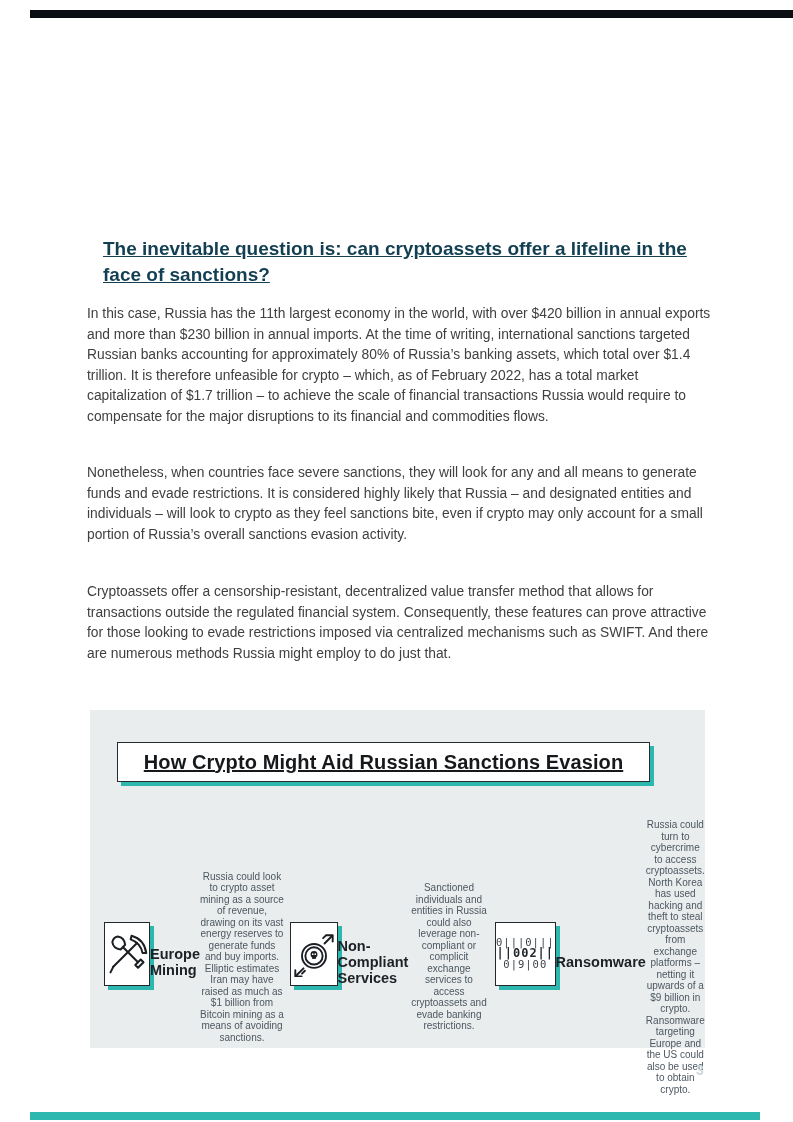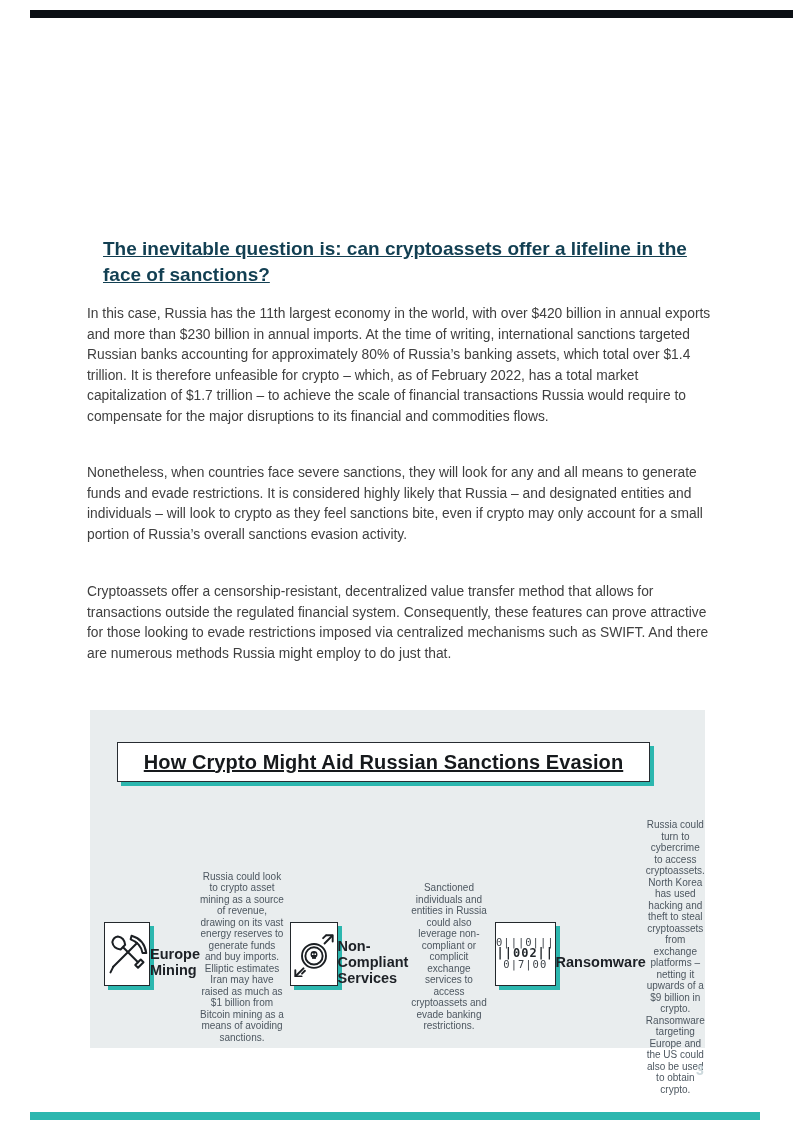--- a/index.html
+++ b/index.html
@@ -148,21 +148,21 @@
         </div>
         <div class="col-title">Non-Compliant Services</div>
         <div class="col-desc" style="width:196px;">Sanctioned individuals and entities in Russia could also leverage non-compliant or complicit exchange services to access cryptoassets and evade banking restrictions.</div>
       </div>
 
       <div class="info-col col-3">
         <div class="icon-box">
           <div class="binary-icon">
             <div class="binary-row">0|||0|||</div>
             <div class="binary-row">||002||</div>
-            <div class="binary-row">0|7|00</div>
+            <div class="binary-row">0|9|00</div>
           </div>
         </div>
         <div class="col-title">Ransomware</div>
         <div class="col-desc" style="width:178px;">Russia could turn to cybercrime to access cryptoassets. North Korea has used hacking and theft to steal cryptoassets from exchange platforms – netting it upwards of a $9 billion in crypto. Ransomware targeting Europe and the US could also be used to obtain crypto.</div>
       </div>
 
     </div>
   </div>
 
   <div class="page-number">3</div>

